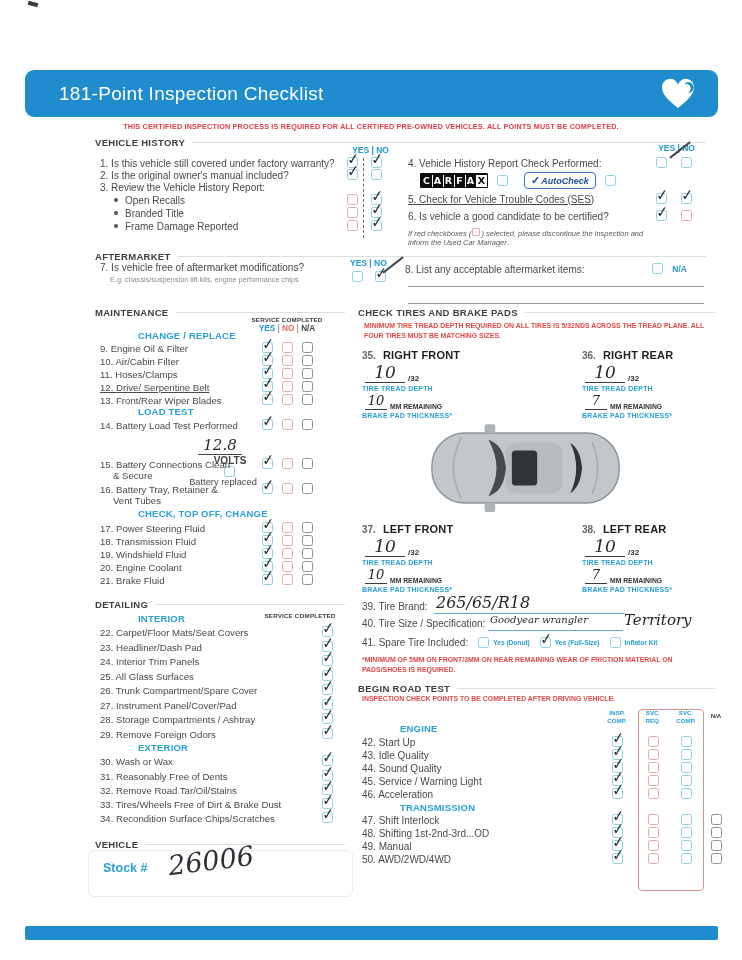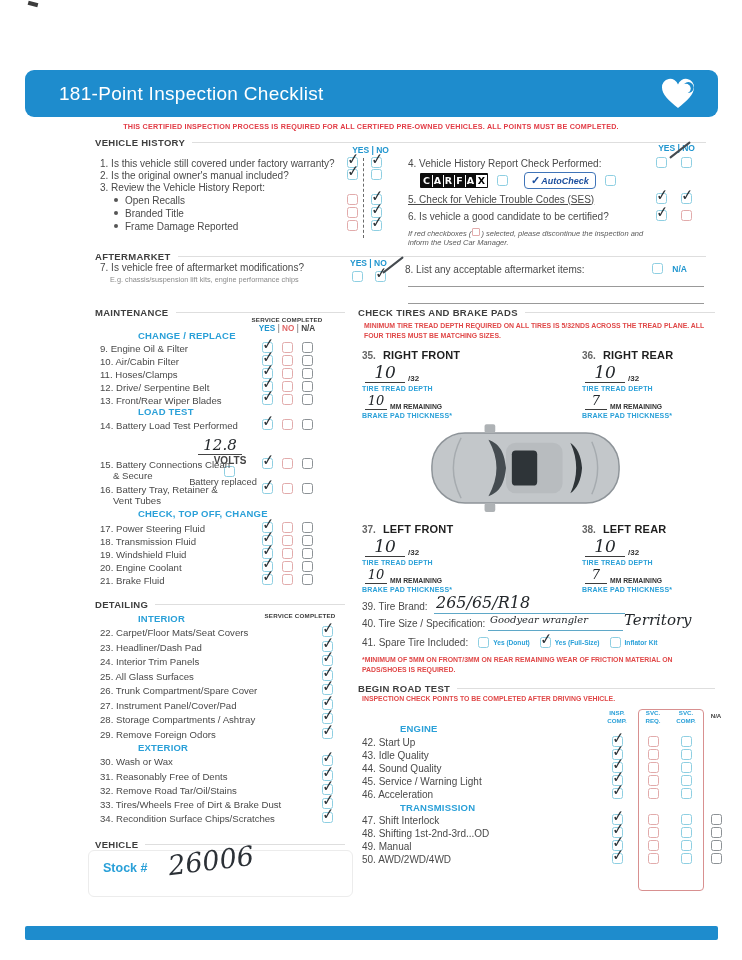--- a/index.html
+++ b/index.html
@@ -259,21 +259,21 @@
       <span class="bx g m3"></span>
   </div>
   <div class="row" style="left:100px;top:368px;width:225px;">
     <span class="q2l">11. Hoses/Clamps</span>
     <span class="bx m1 on">
         <i class="ck">✓</i>
       </span>
       <span class="bx r m2"></span>
       <span class="bx g m3"></span>
   </div>
-  <div class="row" style="left:100px;top:381px;width:225px;">
+  <div class="row" style="left:100px;top:381px;width:225px;text-decoration:underline;">
     <span class="q2l">12. Drive/ Serpentine Belt</span>
     <span class="bx m1 on">
         <i class="ck">✓</i>
       </span>
       <span class="bx r m2"></span>
       <span class="bx g m3"></span>
   </div>
   <div class="row" style="left:100px;top:394px;width:225px;">
     <span class="q2l">13. Front/Rear Wiper Blades</span>
     <span class="bx m1 on">

